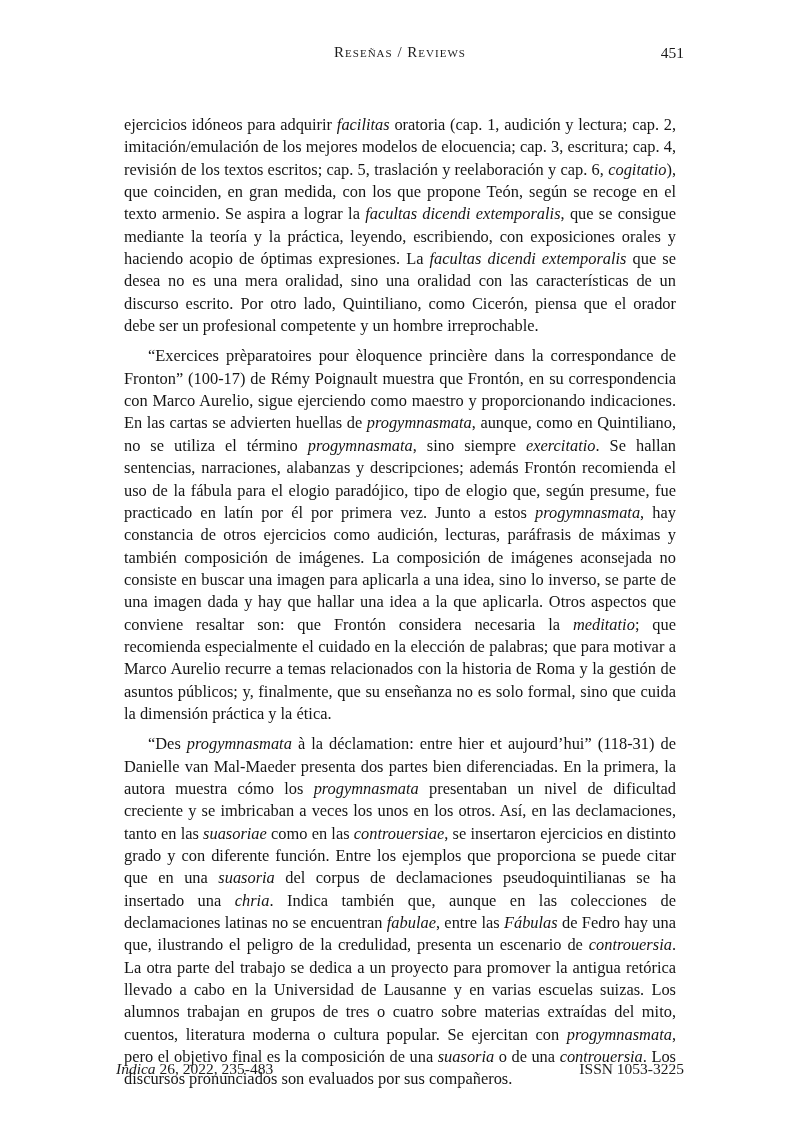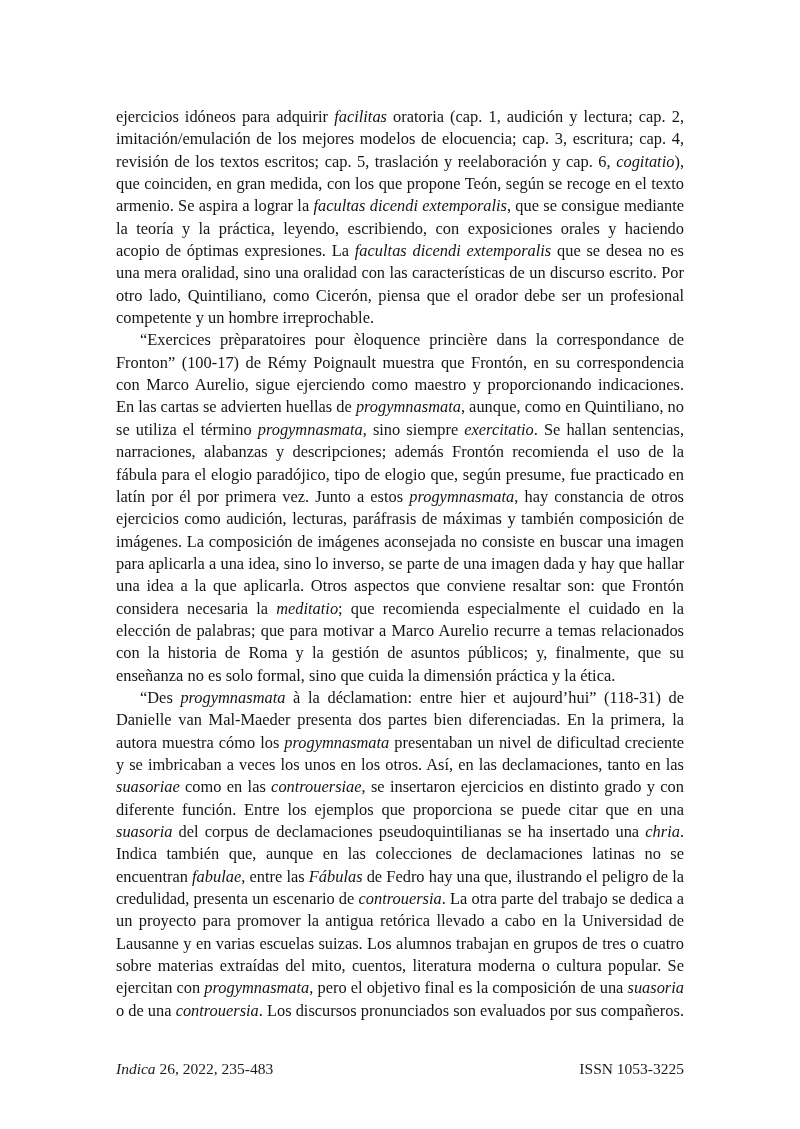--- a/index.html
+++ b/index.html
@@ -46,21 +46,21 @@
     position: absolute;
     top: 106px;
     left: 116px;
     width: 568px;
     text-align: justify;
     font-size: 16.4px;
     line-height: 22.35px;
     color: #151515;
   }
   .body-text p {
-    margin: 0;
+    margin: 8px;
     padding: 0;
   }
   .body-text p.indent {
     text-indent: 24px;
   }
   .body-text em {
     font-style: italic;
   }
   .footer {
     position: absolute;
@@ -84,20 +84,24 @@
     right: 0;
     top: 0;
     white-space: nowrap;
   }
 </style>
 </head>
 <body>
 
 <div class="page">
 
+  <div class="running-head">
+    <div class="running-title">Reseñas / Reviews</div>
+    <div class="page-number">451</div>
+  </div>
 
   <div class="body-text">
       <p class=""><span>ejercicios idóneos para adquirir </span><em>facilitas</em><span> oratoria (cap. 1, audición y lectura; cap. 2, imitación/emulación de los mejores modelos de elocuencia; cap. 3, escritura; cap. 4, revisión de los textos escritos; cap. 5, traslación y reelaboración y cap. 6, </span><em>cogitatio</em><span>), que coinciden, en gran medida, con los que propone Teón, según se recoge en el texto armenio. Se aspira a lograr la </span><em>facultas dicendi extemporalis</em><span>, que se consigue mediante la teoría y la práctica, leyendo, escribiendo, con exposiciones orales y haciendo acopio de óptimas expresiones. La </span><em>facultas dicendi extemporalis</em><span> que se desea no es una mera oralidad, sino una oralidad con las características de un discurso escrito. Por otro lado, Quintiliano, como Cicerón, piensa que el orador debe ser un profesional competente y un hombre irreprochable.</span></p>
       <p class="indent"><span>“Exercices prèparatoires pour èloquence princière dans la correspondance de Fronton” (100-17) de Rémy Poignault muestra que Frontón, en su correspondencia con Marco Aurelio, sigue ejerciendo como maestro y proporcionando indicaciones. En las cartas se advierten huellas de </span><em>progymnasmata</em><span>, aunque, como en Quintiliano, no se utiliza el término </span><em>progymnasmata</em><span>, sino siempre </span><em>exercitatio</em><span>. Se hallan sentencias, narraciones, alabanzas y descripciones; además Frontón recomienda el uso de la fábula para el elogio paradójico, tipo de elogio que, según presume, fue practicado en latín por él por primera vez. Junto a estos </span><em>progymnasmata</em><span>, hay constancia de otros ejercicios como audición, lecturas, paráfrasis de máximas y también composición de imágenes. La composición de imágenes aconsejada no consiste en buscar una imagen para aplicarla a una idea, sino lo inverso, se parte de una imagen dada y hay que hallar una idea a la que aplicarla. Otros aspectos que conviene resaltar son: que Frontón considera necesaria la </span><em>meditatio</em><span>; que recomienda especialmente el cuidado en la elección de palabras; que para motivar a Marco Aurelio recurre a temas relacionados con la historia de Roma y la gestión de asuntos públicos; y, finalmente, que su enseñanza no es solo formal, sino que cuida la dimensión práctica y la ética.</span></p>
       <p class="indent"><span>“Des </span><em>progymnasmata</em><span> à la déclamation: entre hier et aujourd’hui” (118-31) de Danielle van Mal-Maeder presenta dos partes bien diferenciadas. En la primera, la autora muestra cómo los </span><em>progymnasmata</em><span> presentaban un nivel de dificultad creciente y se imbricaban a veces los unos en los otros. Así, en las declamaciones, tanto en las </span><em>suasoriae</em><span> como en las </span><em>controuersiae</em><span>, se insertaron ejercicios en distinto grado y con diferente función. Entre los ejemplos que proporciona se puede citar que en una </span><em>suasoria</em><span> del corpus de declamaciones pseudoquintilianas se ha insertado una </span><em>chria</em><span>. Indica también que, aunque en las colecciones de declamaciones latinas no se encuentran </span><em>fabulae</em><span>, entre las </span><em>Fábulas</em><span> de Fedro hay una que, ilustrando el peligro de la credulidad, presenta un escenario de </span><em>controuersia</em><span>. La otra parte del trabajo se dedica a un proyecto para promover la antigua retórica llevado a cabo en la Universidad de Lausanne y en varias escuelas suizas. Los alumnos trabajan en grupos de tres o cuatro sobre materias extraídas del mito, cuentos, literatura moderna o cultura popular. Se ejercitan con </span><em>progymnasmata</em><span>, pero el objetivo final es la composición de una </span><em>suasoria</em><span> o de una </span><em>controuersia</em><span>. Los discursos pronunciados son evaluados por sus compañeros.</span></p>
     </div>
 
   <div class="footer">
     <div class="journal-ref">
       <em>Indica</em><span> 26, 2022, 235-483</span>

